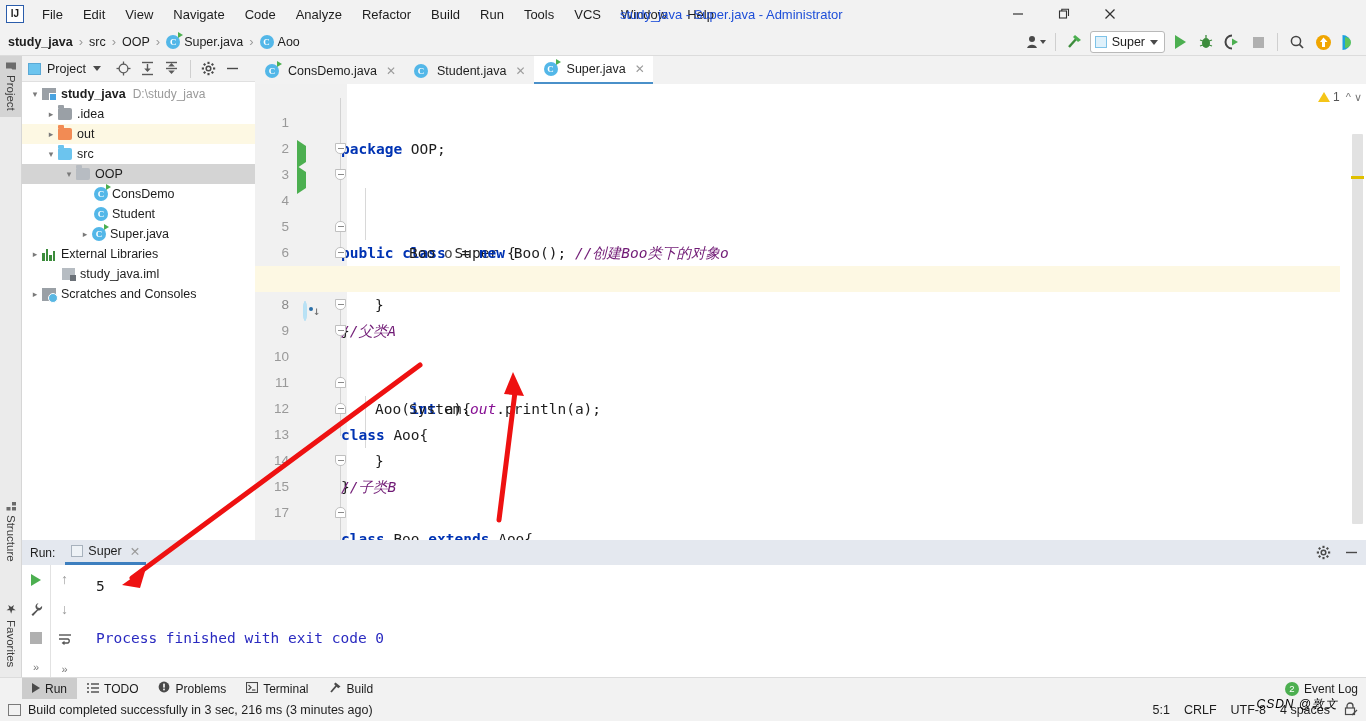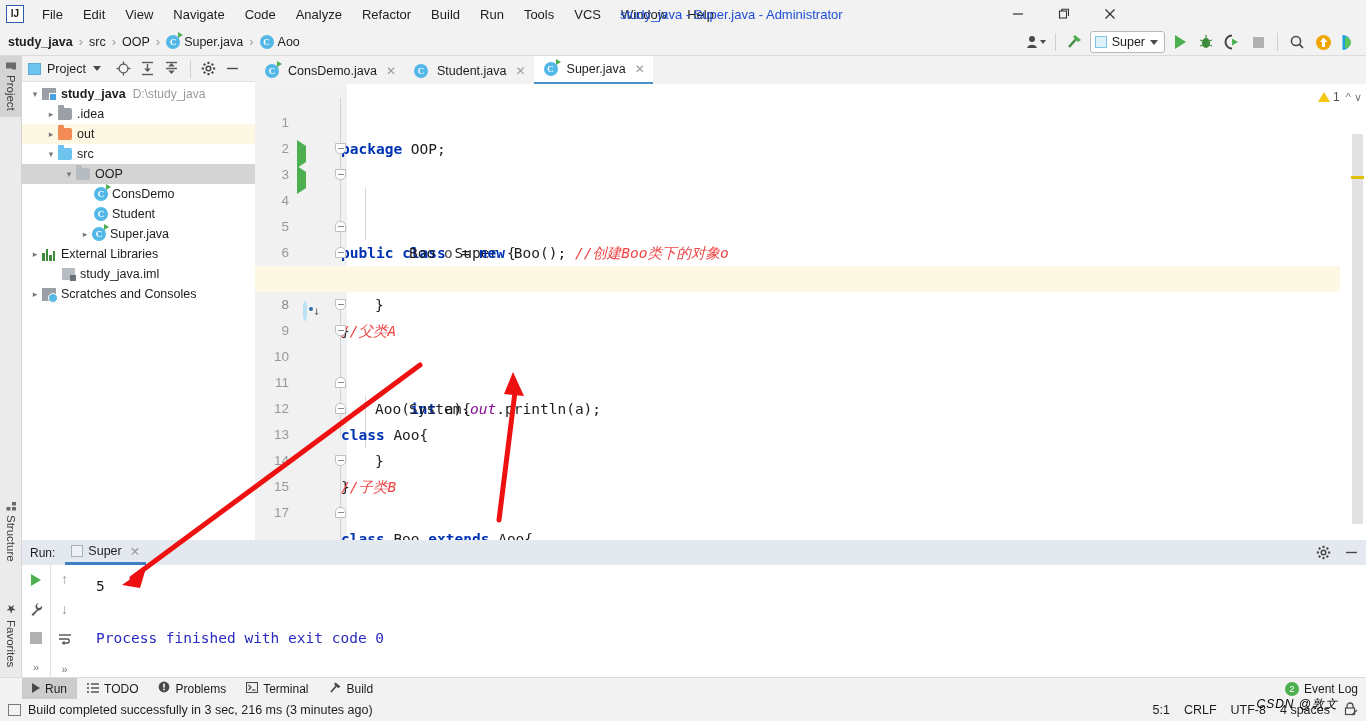--- a/index.html
+++ b/index.html
@@ -139,21 +139,21 @@
     white-space:pre; color:#1d1d1d;
   }
   .ln .num {
     position:absolute; left:0; width:34px; text-align:right;
     color:#999; font-size:13.5px; font-family:"Liberation Sans",sans-serif;
   }
   .ln .txt { position:absolute; left:86px; }
   .ln.hl-row { background:#fdf8e3; }
   .ln.hl-row .num { color:#8a8a8a; }
   .kw { color:#0033b3; font-weight:bold; }
-  .cmt { color:#ef4444; font-style:italic; }
+  .cmt { color:#701a75; font-style:italic; }
   .fld { color:#871094; font-style:italic; }
   .local { color:#1d1d1d; }
 
   .gicon { position:absolute; left:42px; width:16px; height:16px; top:5px; }
   .run-arrow { width:0;height:0;border-left:9px solid #4caf50;border-top:6px solid transparent;border-bottom:6px solid transparent; }
   .ovr-icon { width:13px;height:13px;border-radius:50%;background:#a8d8f0;border:2px solid #b9e2f5;position:relative;}
   .ovr-icon::after{content:"";position:absolute;left:3.5px;top:3.5px;width:4px;height:4px;border-radius:50%;background:#2a6fa8;}
   .ovr-dn{position:absolute;left:58px;top:6px;color:#6b6b6b;font-size:12px;}
 
   .foldmark { position:absolute; left:80px; width:11px; height:11px; border:1px solid #c0c0c0; background:#fff; top:7px; }

